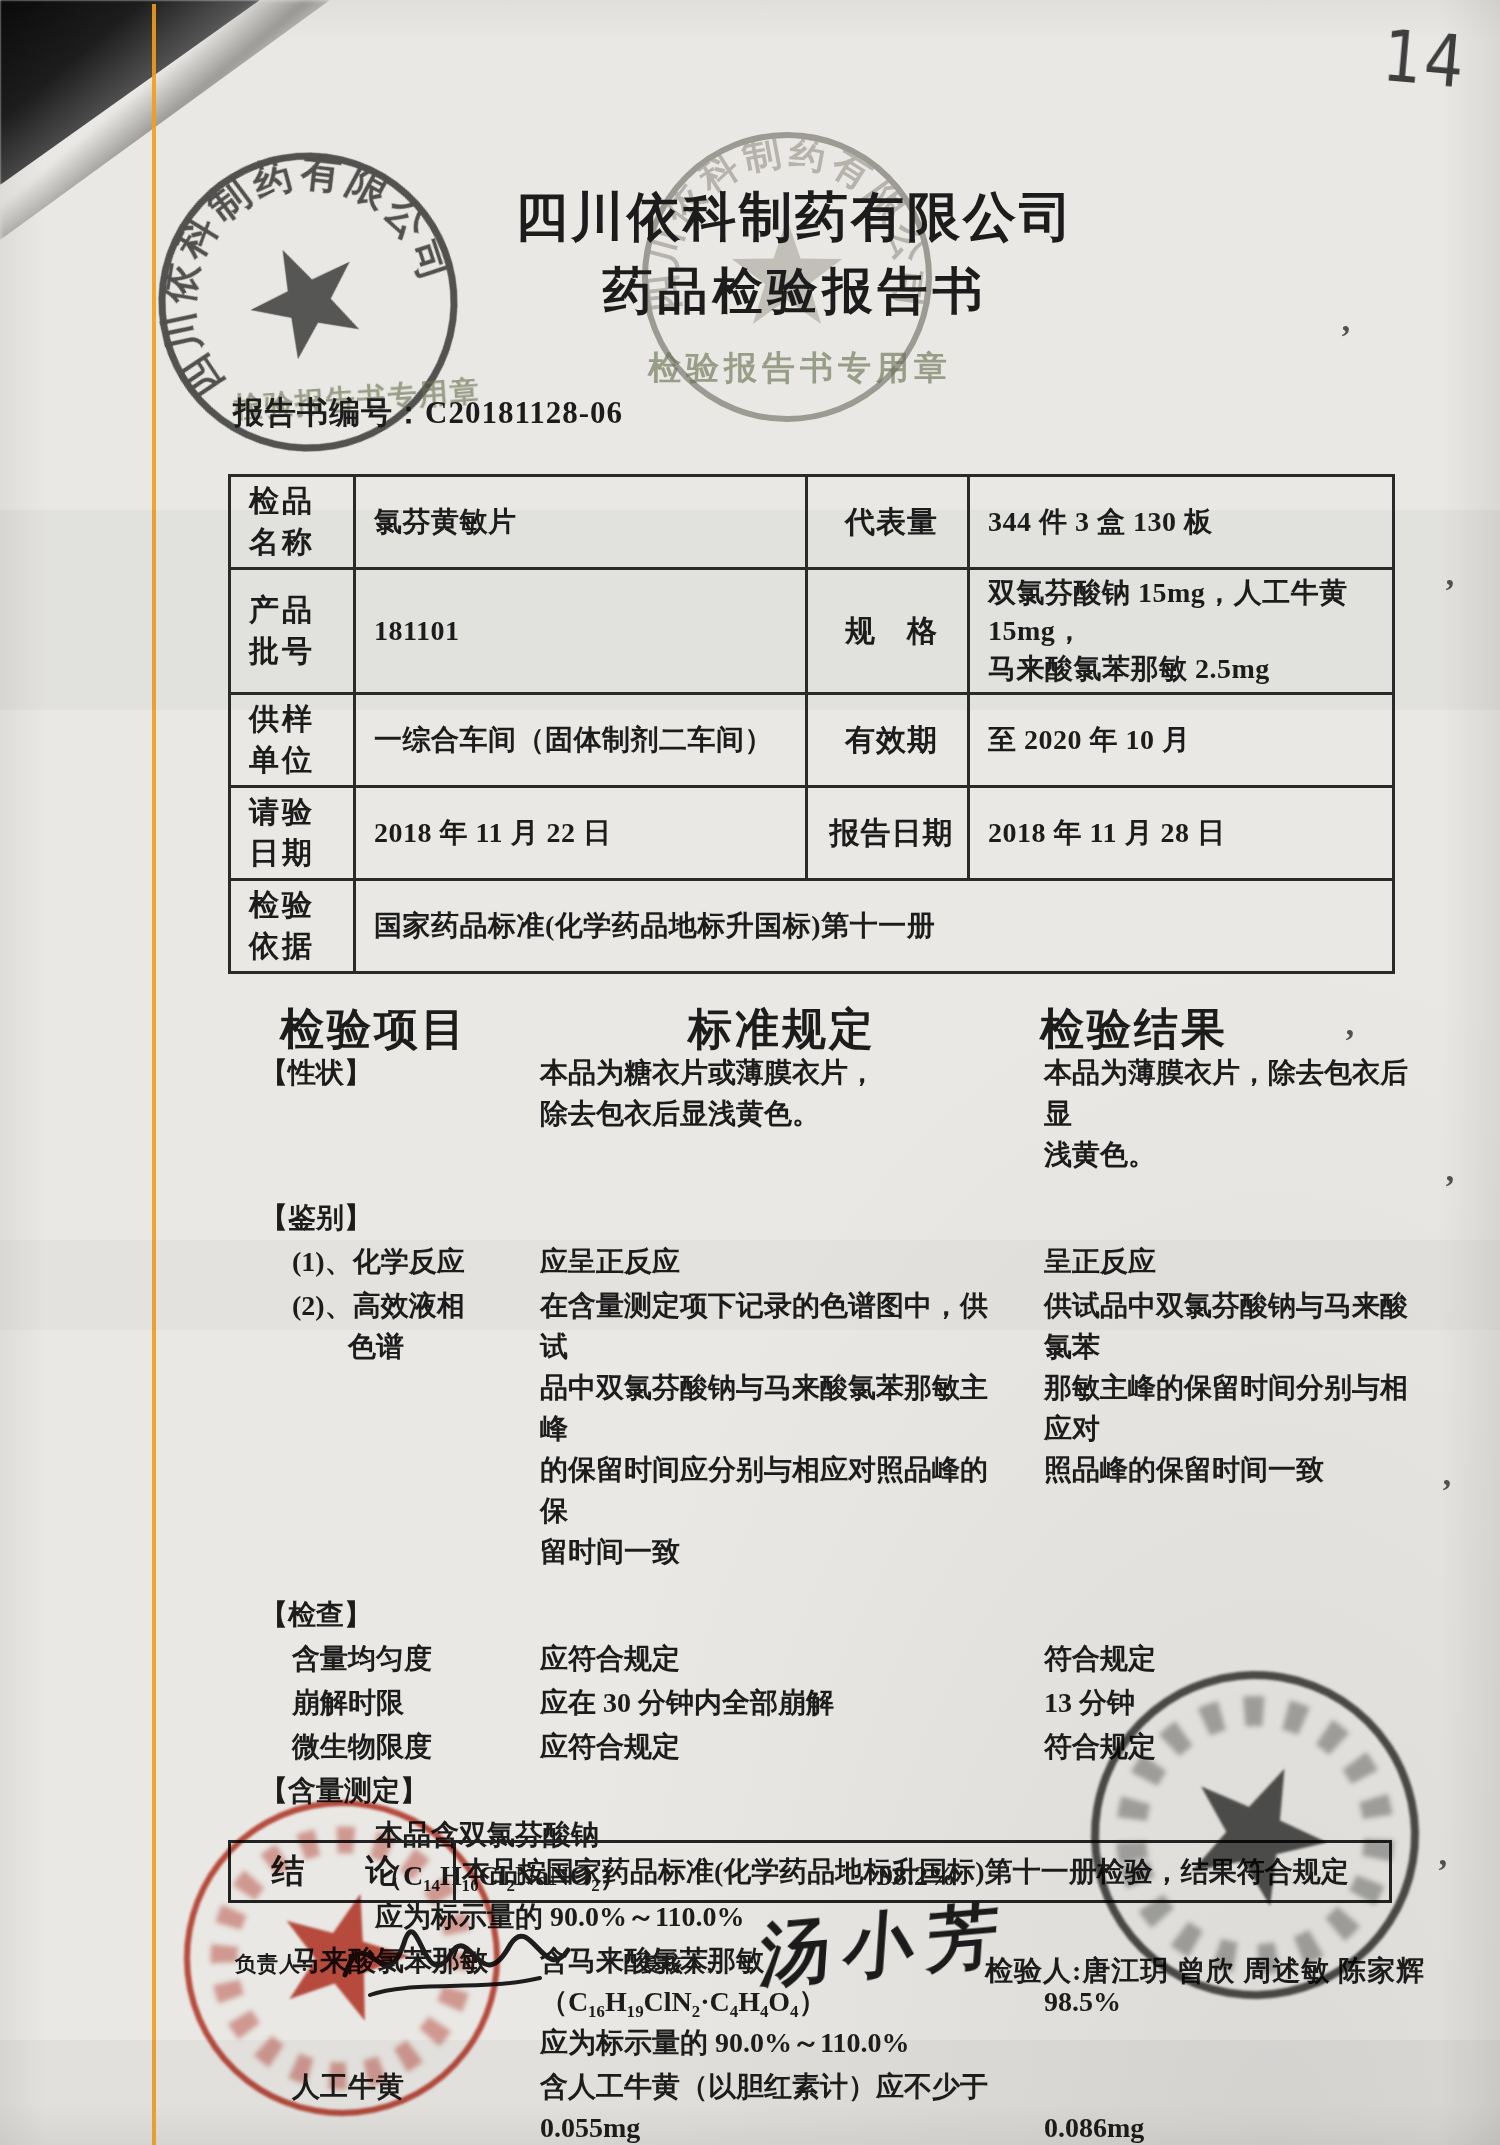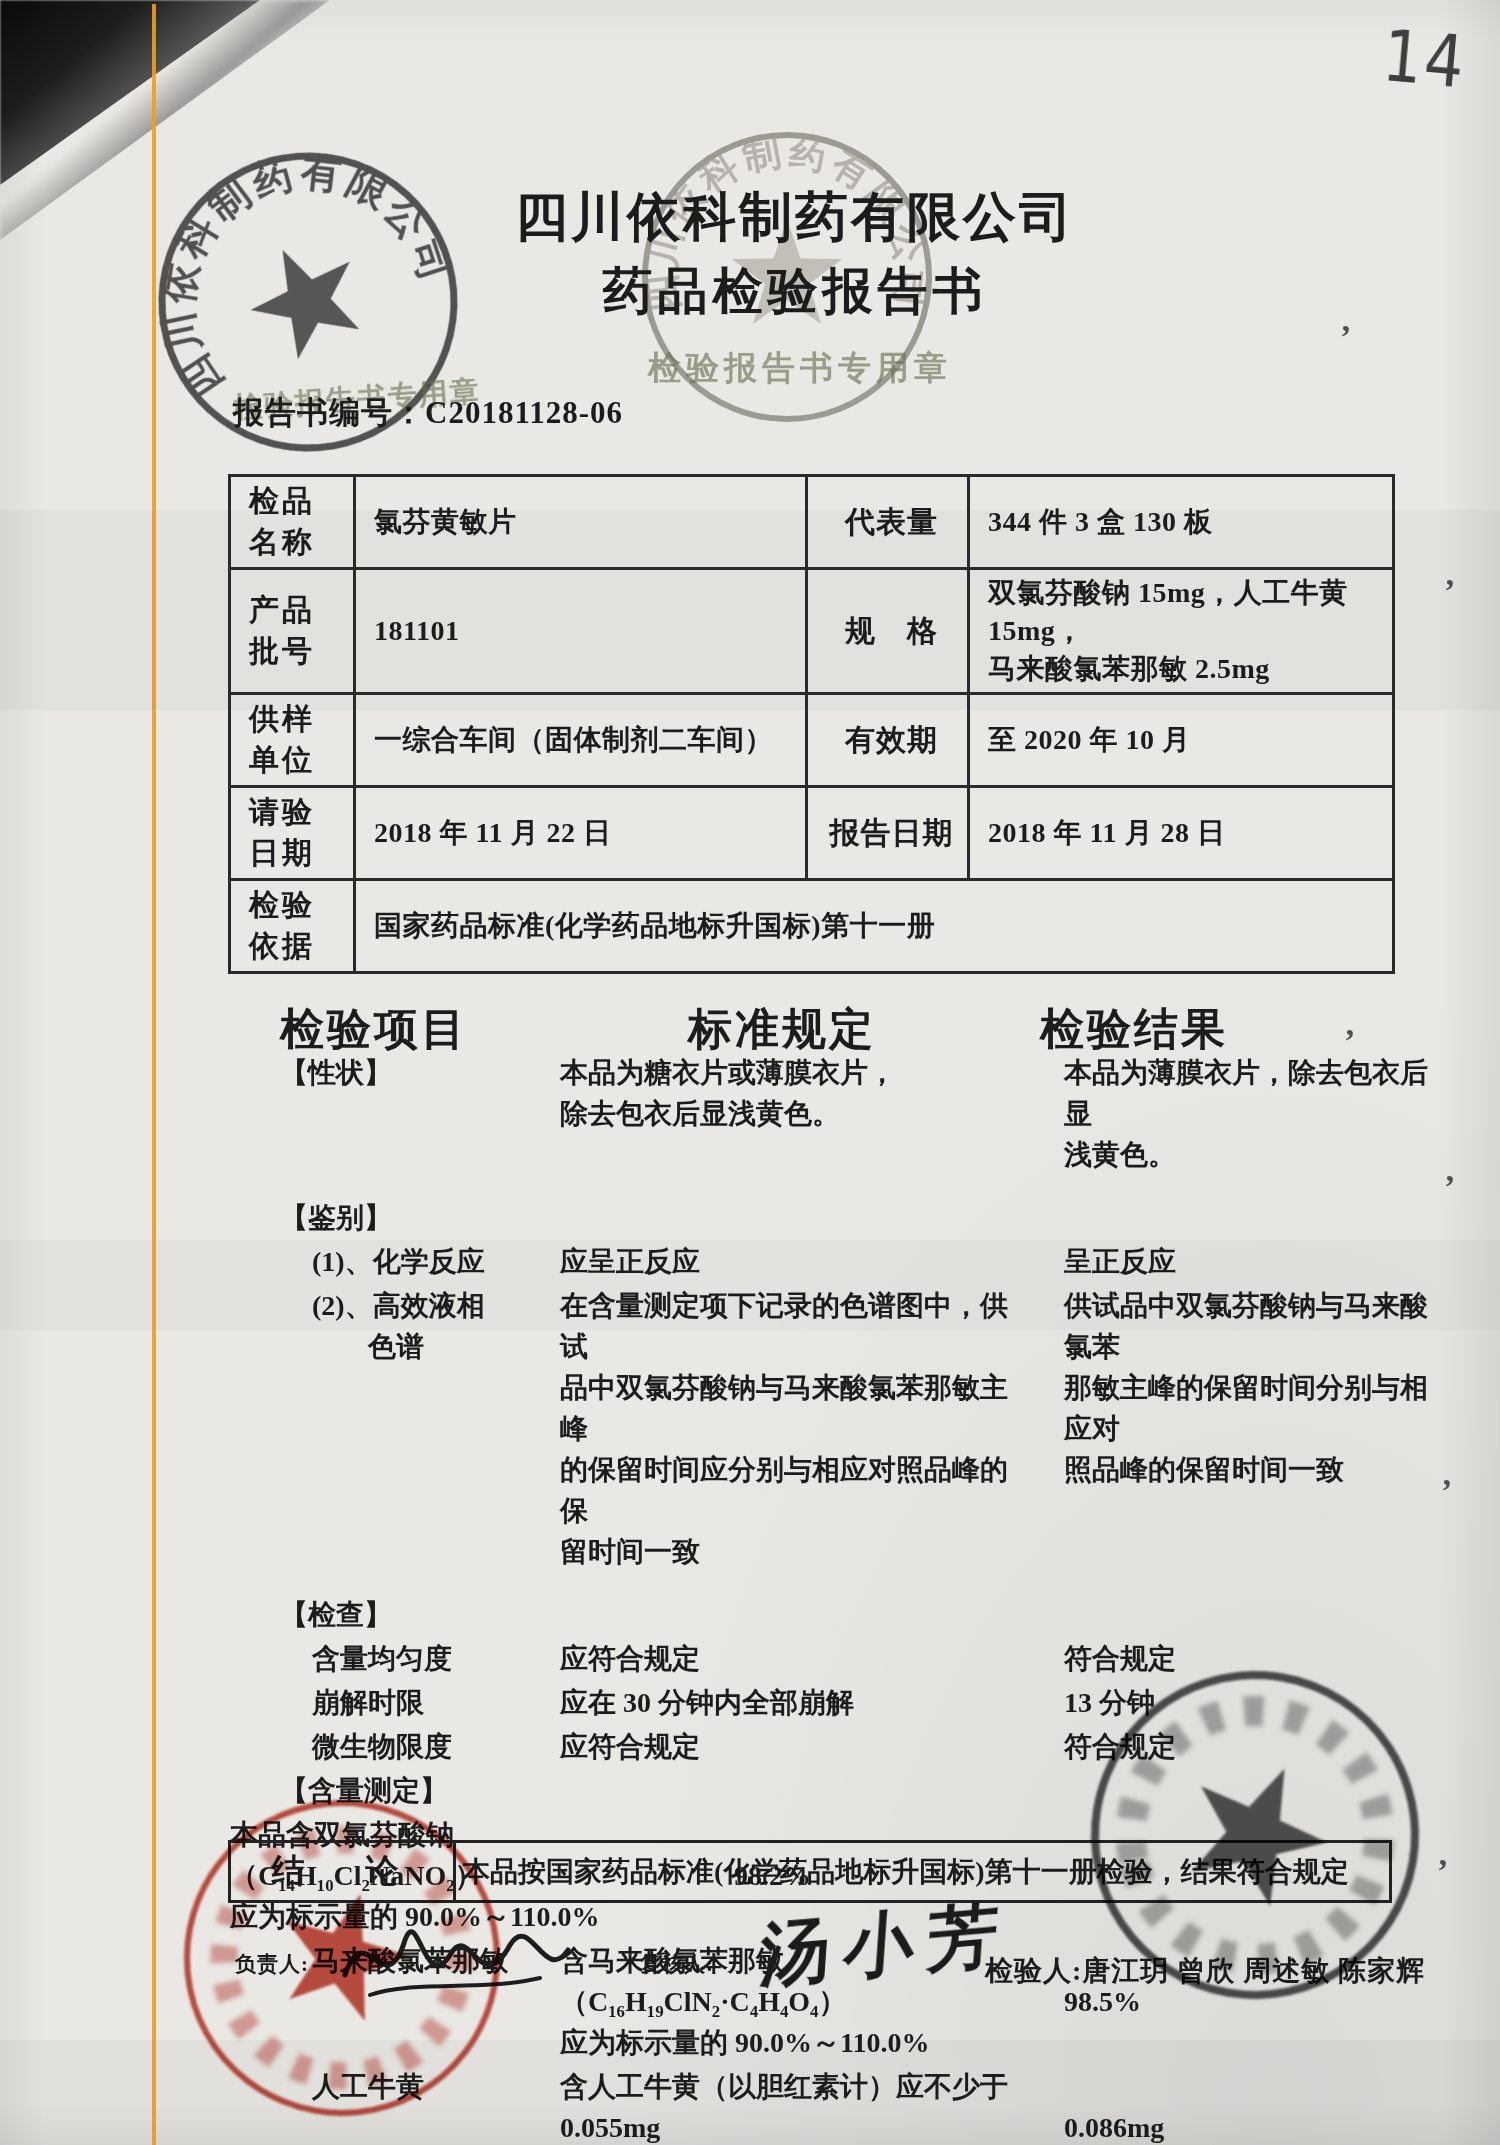--- a/index.html
+++ b/index.html
@@ -43,21 +43,21 @@
 
   table.info{position:absolute;left:228px;top:474px;width:1164px;border-collapse:collapse;table-layout:fixed;}
   table.info td{border:3px solid #2a2a2a;padding:4px 10px 4px 18px;vertical-align:middle;filter:blur(.2px);}
   td.lab{font-size:30px;font-weight:bold;letter-spacing:3px;}
   td.lab2{font-size:30px;font-weight:bold;text-align:center;letter-spacing:1px;padding-left:4px;}
   td.val{font-size:28px;font-weight:bold;letter-spacing:.5px;}
   .pre{white-space:pre-line;}
 
   .res-head{position:absolute;font-size:44px;font-weight:bold;letter-spacing:3px;filter:blur(.3px);}
   .results{position:absolute;left:230px;top:1052px;width:1180px;font-size:28px;line-height:41px;font-weight:bold;filter:blur(.25px);}
-  .rrow{display:flex;align-items:flex-start;margin-bottom:3px;}
+  .rrow{display:flex;align-items:flex-start;margin-bottom:3px;justify-content:center;}
   .rrow .c1{width:330px;box-sizing:border-box;padding-left:50px;flex:none;}
   .rrow.ind .c1{padding-left:82px;}
   .rrow .c2{width:452px;flex:none;}
   .rrow .c3{width:390px;flex:none;padding-left:4px;box-sizing:border-box;margin-left:48px;}
   .gap-top{margin-top:22px;}
 
   .concl{position:absolute;left:228px;top:1840px;width:1164px;height:63px;border:3px solid #222;
     display:flex;box-sizing:border-box;}
   .concl .clab{width:222px;flex:none;border-right:3px solid #222;display:flex;align-items:center;justify-content:center;
     font-size:33px;font-weight:bold;letter-spacing:14px;}

